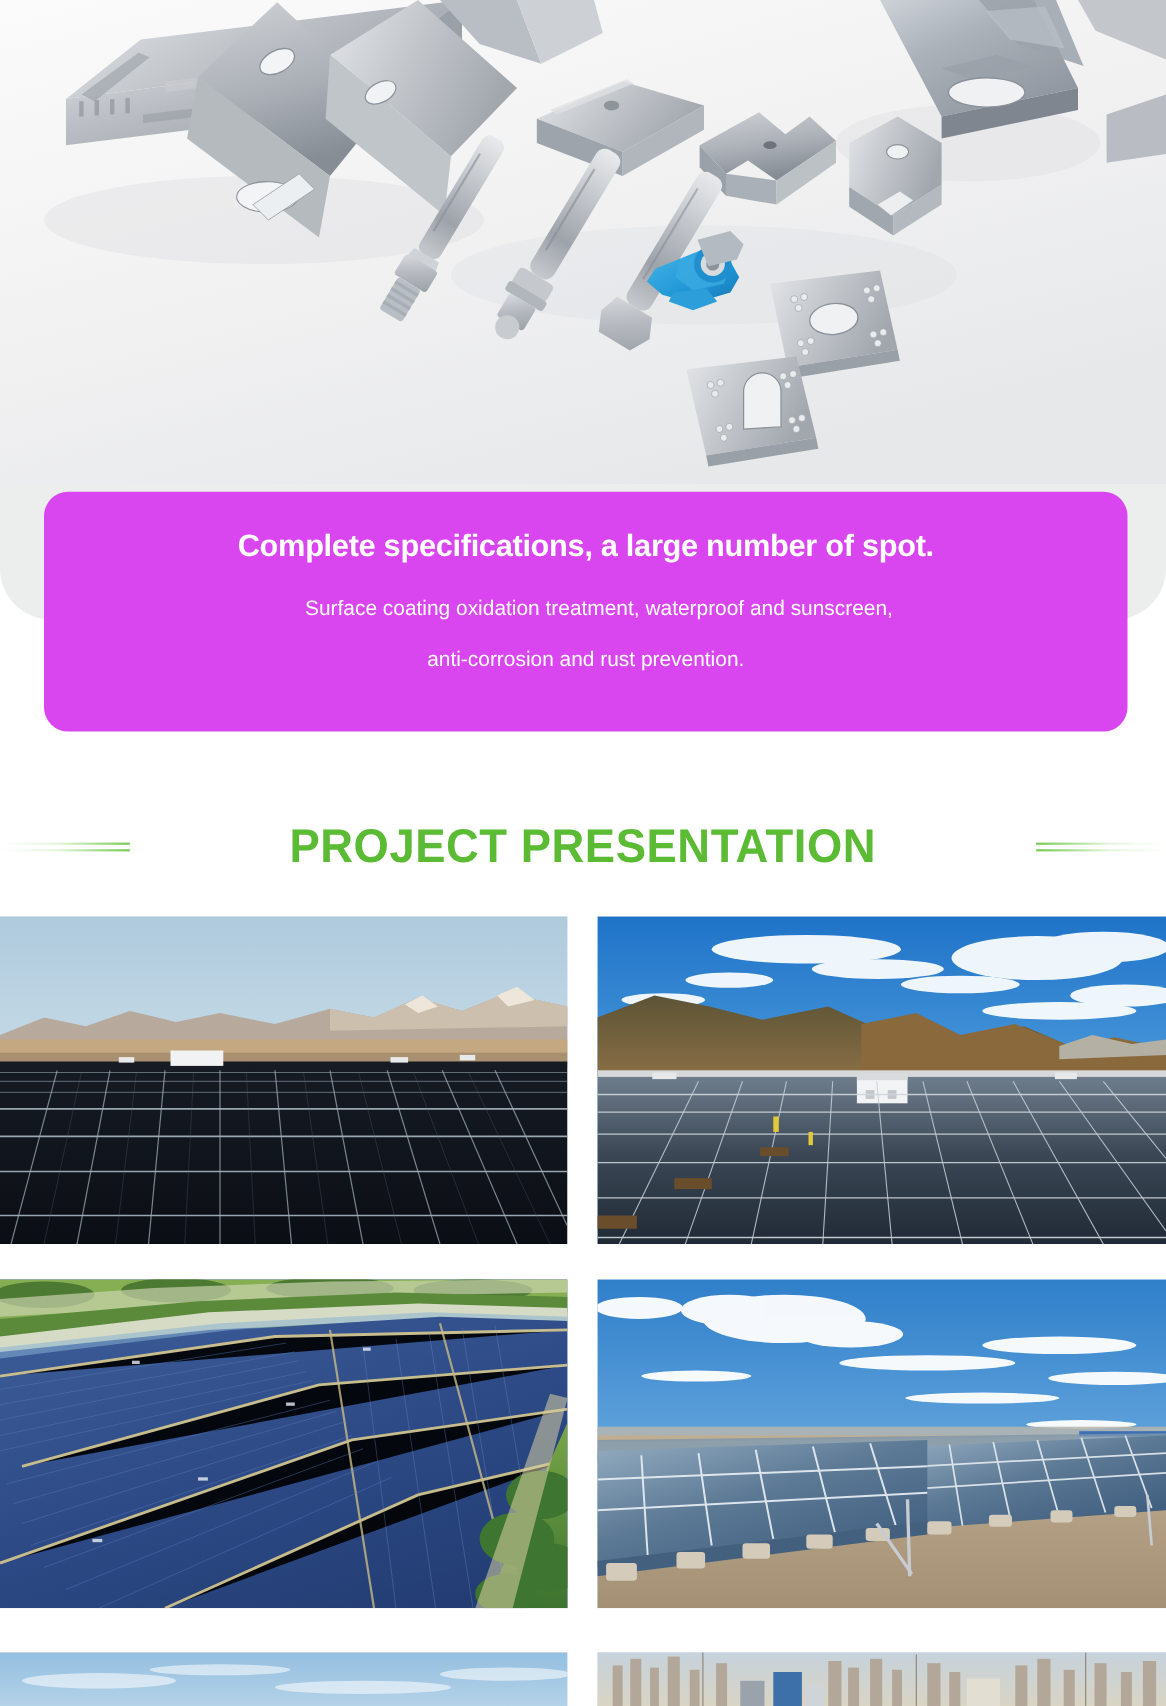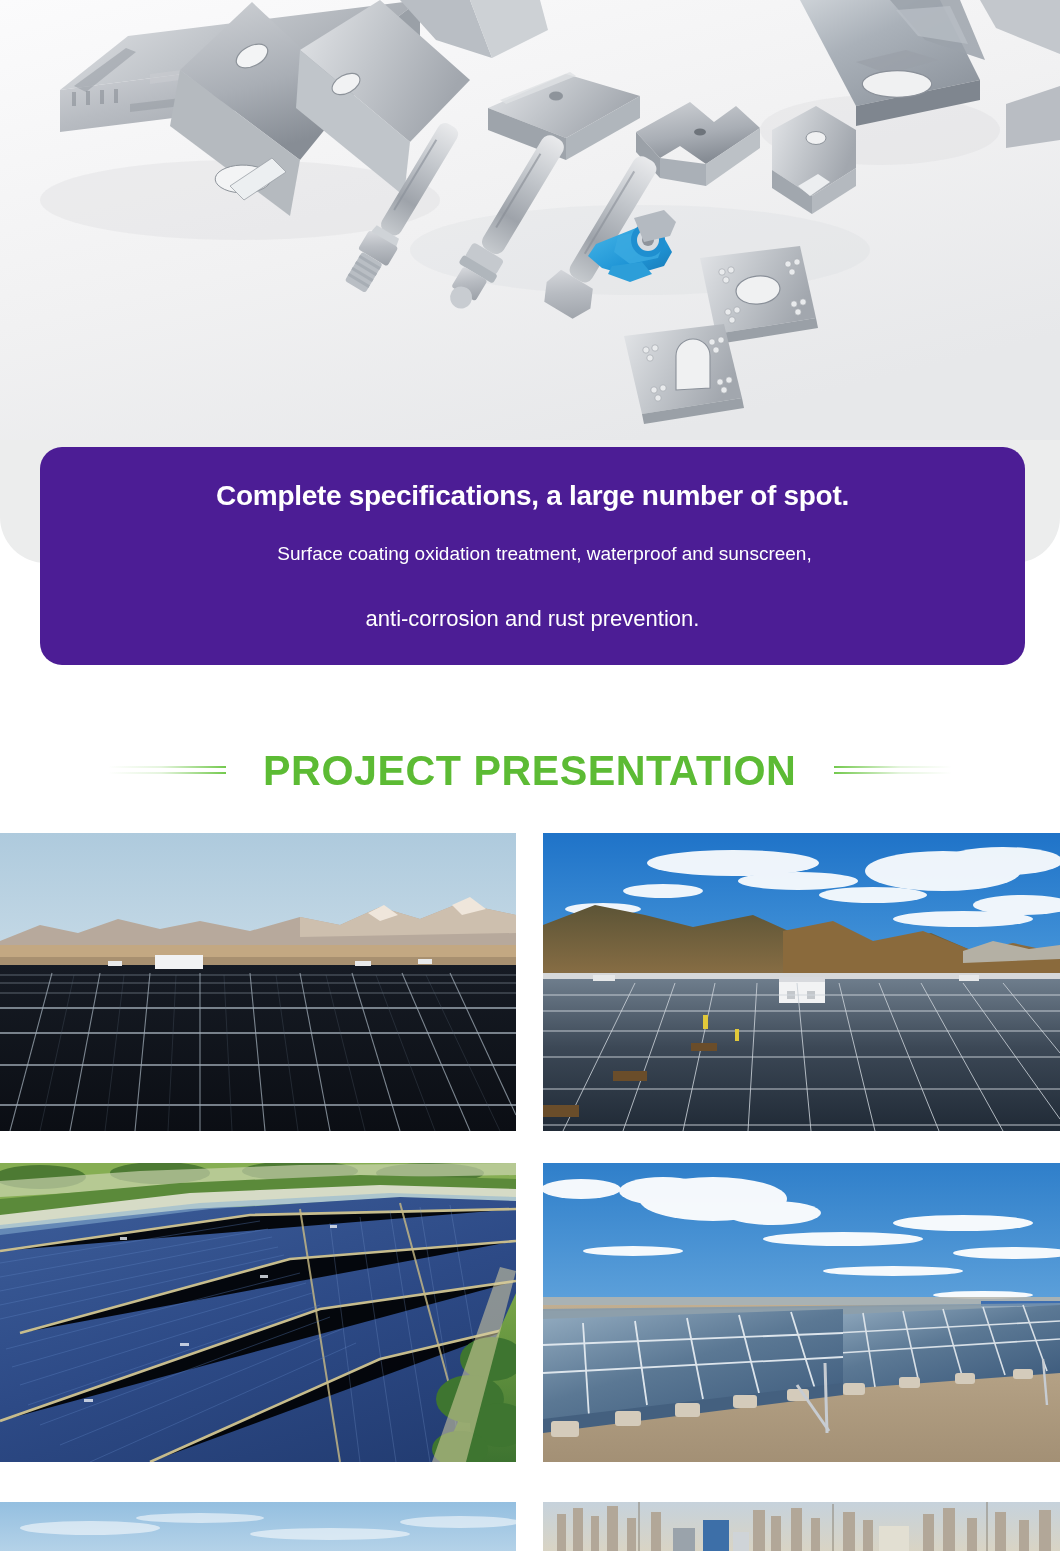--- a/index.html
+++ b/index.html
@@ -36,21 +36,21 @@
     background: #f2f2f3;
   }
   .hero-photo svg { display: block; width: 1060px; height: 440px; }
 
   
   .green-card {
     position: absolute;
     left: 40px; top: 447px;
     width: 985px;
     height: 218px;
-    background: #4c1d95;
+    background: #d946ef;
     border-radius: 22px;
     color: #ffffff;
     text-align: center;
     padding-top: 32px;
   }
   .green-card .headline {
     font-size: 28px;
     font-weight: bold;
     letter-spacing: -0.3px;
     line-height: 1.2;
@@ -58,36 +58,36 @@
   }
   .green-card .sub {
     font-size: 19px;
     font-weight: normal;
     line-height: 1.25;
     color: #ffffff;
     margin-top: 29px;
     padding-left: 24px;
   }
   .green-card .sub2 {
-    font-size: 22px;
+    font-size: 19px;
     font-weight: normal;
     line-height: 1.25;
     color: #ffffff;
-    margin-top: 40px;
+    margin-top: 23px;
   }
 
   
   .section-title-wrap {
     position: absolute;
     left: 0; top: 722px;
     width: 1060px;
     height: 96px;
     display: flex;
     align-items: center;
-    justify-content: center;
+    justify-content: space-between;
     gap: 26px;
   }
   .deco {
     position: relative;
     width: 118px;
     height: 18px;
     flex: 0 0 auto;
   }
   .deco i {
     position: absolute;

